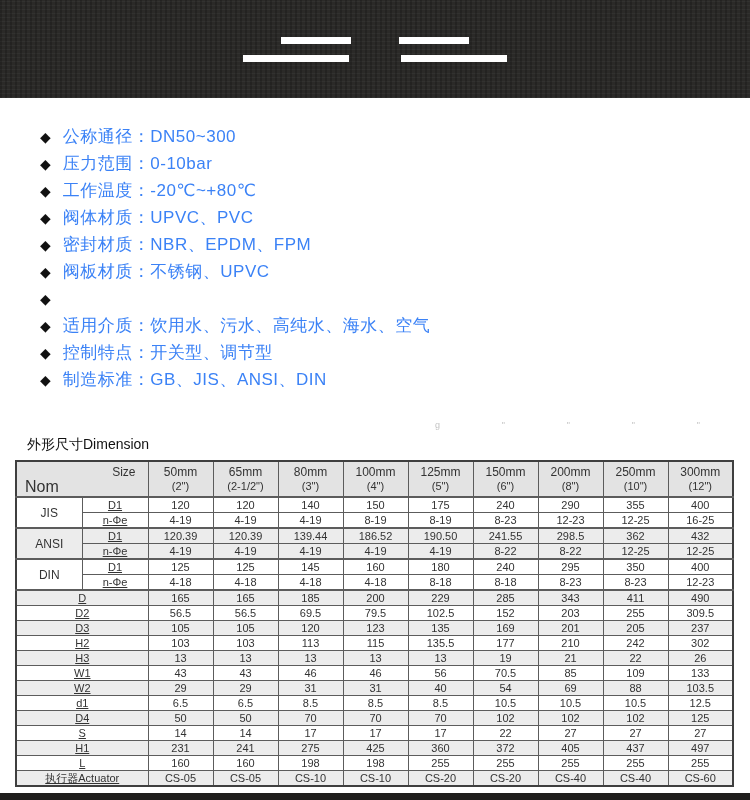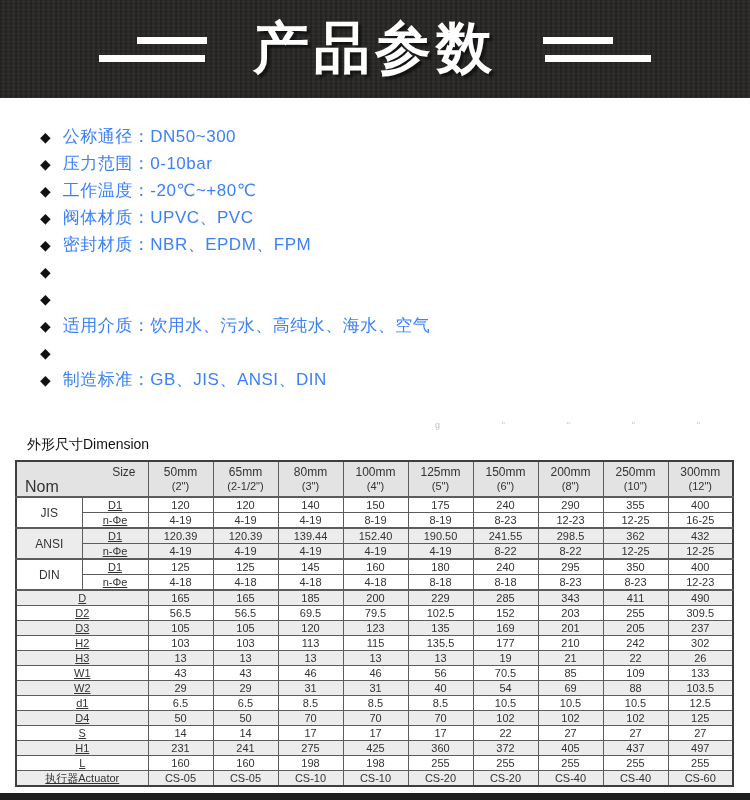--- a/index.html
+++ b/index.html
@@ -73,21 +73,20 @@
 </head>
 <body>
 
 <div class="page">
 
   <div class="banner">
     <div class="deco deco-left">
       <div class="bar bar-top"></div>
       <div class="bar bar-bot"></div>
     </div>
-    <div class="banner-title">产品参数</div>
     <div class="deco deco-right">
       <div class="bar bar-top"></div>
       <div class="bar bar-bot"></div>
     </div>
   </div>
 
   <ul class="features">
     <li class="feature">
         <span class="bullet">◆</span>
         <span class="ftext">公称通径：DN50~300</span>
@@ -103,30 +102,32 @@
     <li class="feature">
         <span class="bullet">◆</span>
         <span class="ftext">阀体材质：UPVC、PVC</span>
       </li>
     <li class="feature">
         <span class="bullet">◆</span>
         <span class="ftext">密封材质：NBR、EPDM、FPM</span>
       </li>
     <li class="feature">
         <span class="bullet">◆</span>
+        <span class="ftext">阀板材质：不锈钢、UPVC</span>
       </li>
     <li class="feature">
         <span class="bullet">◆</span>
       </li>
     <li class="feature">
         <span class="bullet">◆</span>
         <span class="ftext">适用介质：饮用水、污水、高纯水、海水、空气</span>
       </li>
     <li class="feature">
         <span class="bullet">◆</span>
+        <span class="ftext">控制特点：开关型、调节型</span>
       </li>
     <li class="feature">
         <span class="bullet">◆</span>
         <span class="ftext">制造标准：GB、JIS、ANSI、DIN</span>
       </li>
   </ul>
 
   <div class="artifacts">
     <span>ɡ</span>
     <span>"</span>
@@ -219,21 +220,21 @@
           <td>12-23</td>
           <td>12-25</td>
           <td>16-25</td>
         </tr>
         <tr class="shade gstart">
           <td class="gname" rowspan="2">ANSI</td>
           <td class="lbl vthick">D1</td>
           <td>120.39</td>
           <td>120.39</td>
           <td>139.44</td>
-          <td>152.40</td>
+          <td>186.52</td>
           <td>190.50</td>
           <td>241.55</td>
           <td>298.5</td>
           <td>362</td>
           <td>432</td>
         </tr>
         <tr class="shade ">
           <td class="lbl vthick">n-Φe</td>
           <td>4-19</td>
           <td>4-19</td>

